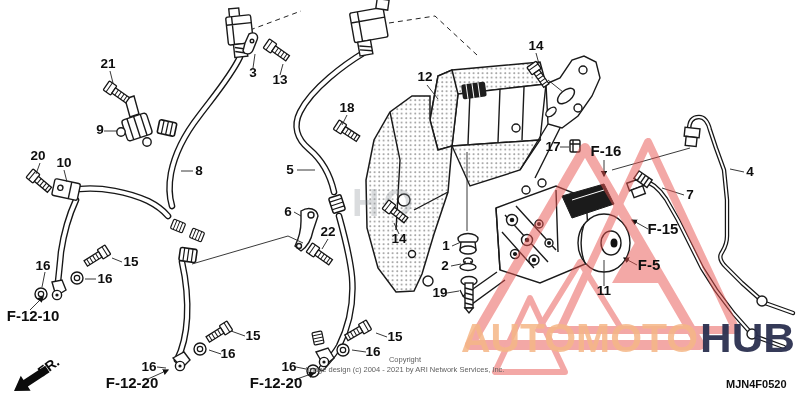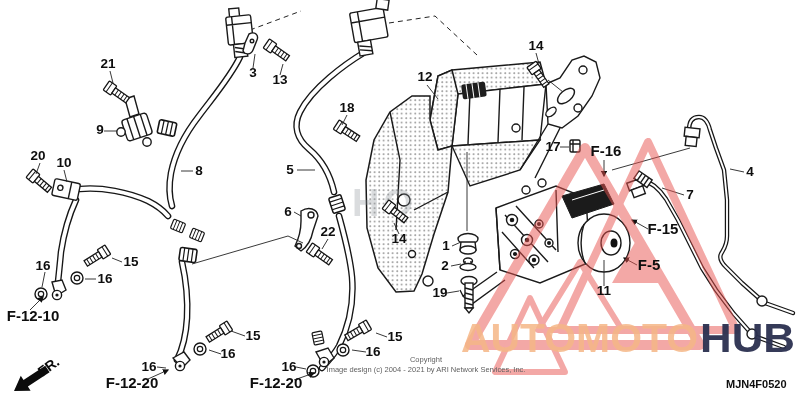--- a/index.html
+++ b/index.html
@@ -13,21 +13,21 @@
   .pipe-o{stroke:#161616;stroke-width:4.4;fill:none;stroke-linecap:round;stroke-linejoin:round;}
   .pipe-i{stroke:#ffffff;stroke-width:1.9;fill:none;stroke-linecap:round;stroke-linejoin:round;}
   .leader{stroke:#222;stroke-width:0.9;fill:none;}
   .dashl{stroke:#222;stroke-width:1;fill:none;stroke-dasharray:5 4;}
   .callout{font:700 13.5px "Liberation Sans",sans-serif;fill:#0e0e0e;text-anchor:middle;}
   .ref{font:700 15px "Liberation Sans",sans-serif;fill:#0e0e0e;text-anchor:middle;}
   .ghost{font:700 38px "Liberation Sans",sans-serif;fill:#8f969c;opacity:.32;letter-spacing:4px;}
   .brand1{font:900 40px "Liberation Sans",sans-serif;opacity:.85;}
   .brand2{font:900 40px "Liberation Sans",sans-serif;opacity:.95;}
   .frtxt{font:900 14px "Liberation Sans",sans-serif;fill:#0b0b0b;}
-  #copyright{position:absolute;left:316px;top:355px;width:220px;text-align:center;
+  #copyright{position:absolute;left:295px;top:355px;width:220px;text-align:center;
              font-size:7.5px;line-height:10px;color:#5f5f5f;}
   #partcode{position:absolute;left:710px;top:378px;width:80px;
             font-weight:700;font-size:11px;color:#101010;margin-left:16px;}
 </style>
 </head>
 <body>
 
 <div id="stage">
 <svg width="800" height="400" viewBox="0 0 800 400">
   <defs>

